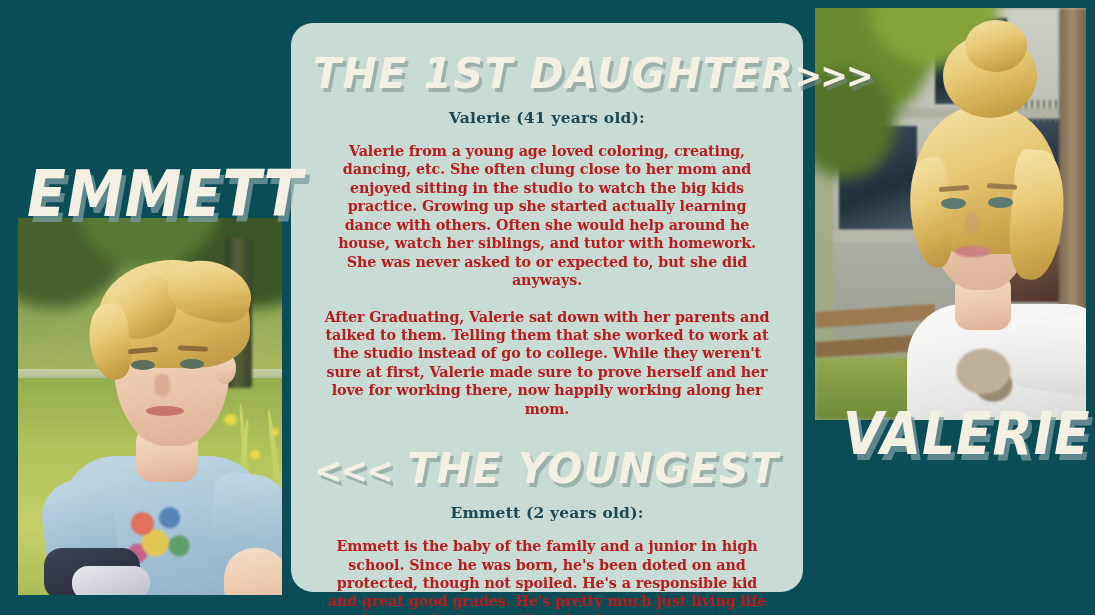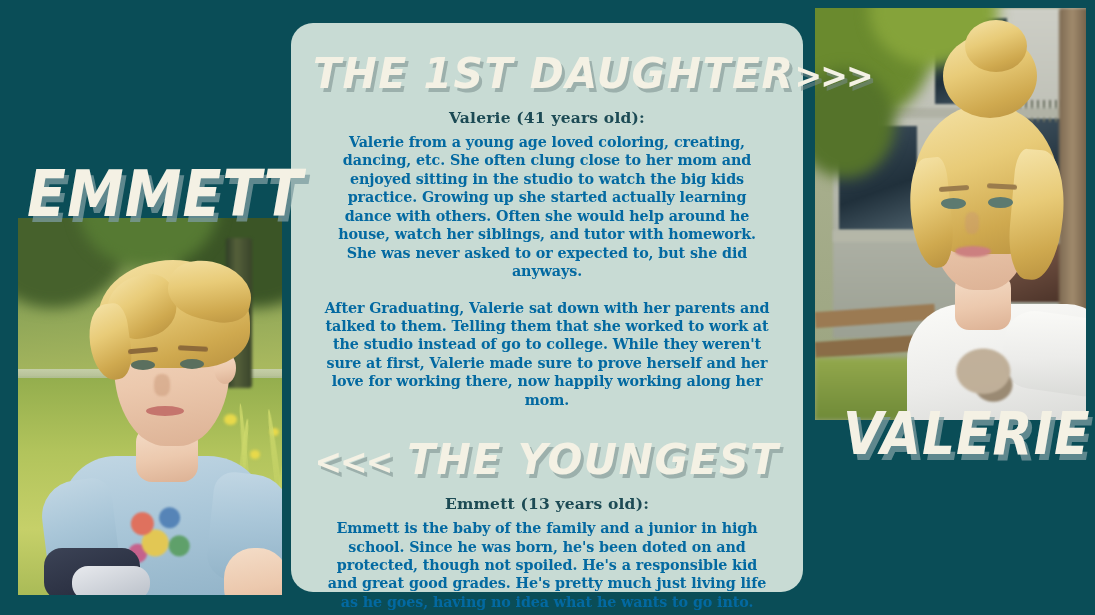--- a/index.html
+++ b/index.html
@@ -162,22 +162,22 @@
     color: #1c4a54;
     margin: 14px 0 0 0;
     letter-spacing: .2px;
   }
 
   .para {
     font-family: "DejaVu Serif", serif;
     font-weight: 700;
     font-size: 14.3px;
     line-height: 1.29;
-    color: #0369a1;
-    margin: 6px 10px 0 10px;
+    color: #b91c1c;
+    margin: 15px 10px 0 10px;
     letter-spacing: -.1px;
   }
   #v-p2 { margin-top: 18px; }
 
   
   .name-label {
     position: absolute;
     font-family: "DejaVu Sans", sans-serif;
     font-style: italic;
     font-weight: 700;
@@ -315,21 +315,21 @@
 
     <p class="subhead">Valerie (41 years old):</p>
 
     <p class="para" id="v-p1">Valerie from a young age loved coloring, creating, dancing, etc. She often clung close to her mom and enjoyed sitting in the studio to watch the big kids practice. Growing up she started actually learning dance with others. Often she would help around he house, watch her siblings, and tutor with homework. She was never asked to or expected to, but she did anyways.</p>
     <p class="para" id="v-p2">After Graduating, Valerie sat down with her parents and talked to them. Telling them that she worked to work at the studio instead of go to college. While they weren't sure at first, Valerie made sure to prove herself and her love for working there, now happily working along her mom.</p>
 
     <h1 class="display-head" id="head-youngest">
       <span class="chev">&lt;&lt;&lt;</span> <span>THE YOUNGEST</span>
     </h1>
 
-    <p class="subhead">Emmett (13 years old):</p>
+    <p class="subhead">Emmett (2 years old):</p>
 
     <p class="para" id="e-p1">Emmett is the baby of the family and a junior in high school. Since he was born, he's been doted on and protected, though not spoiled. He's a responsible kid and great good grades. He's pretty much just living life as he goes, having no idea what he wants to go into.</p>
 
   </div>
 
   <div class="name-label" id="name-emmett">EMMETT</div>
 
   <div class="name-label" id="name-valerie">VALERIE</div>
 
 </div>

